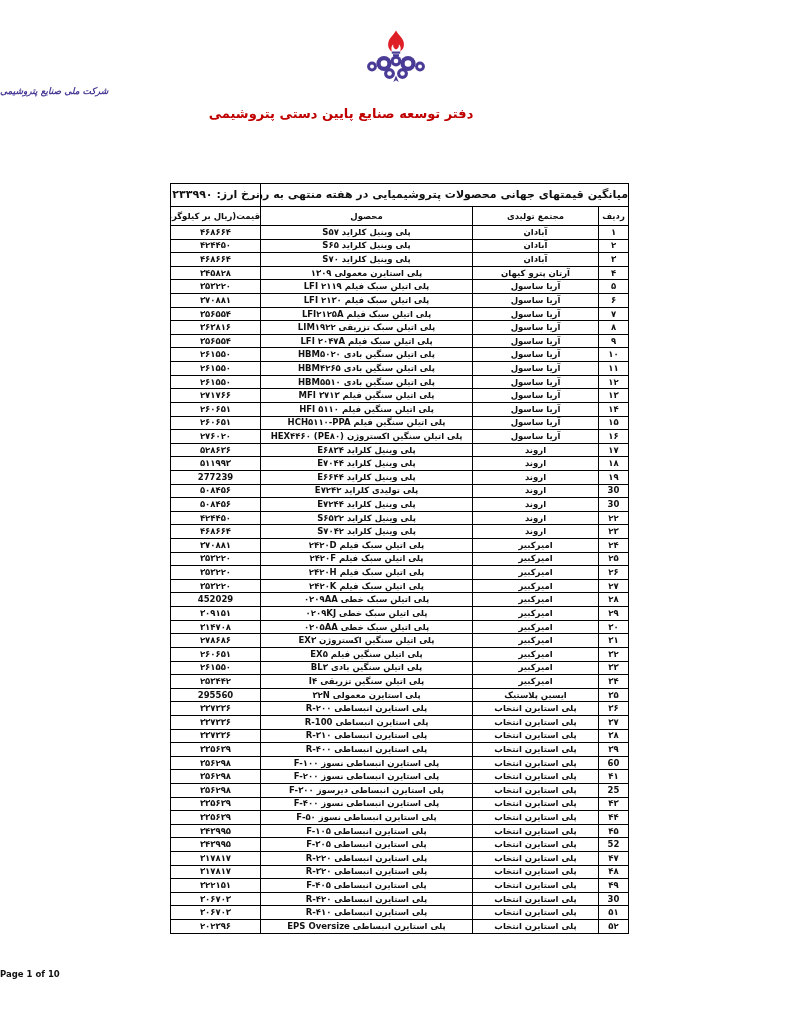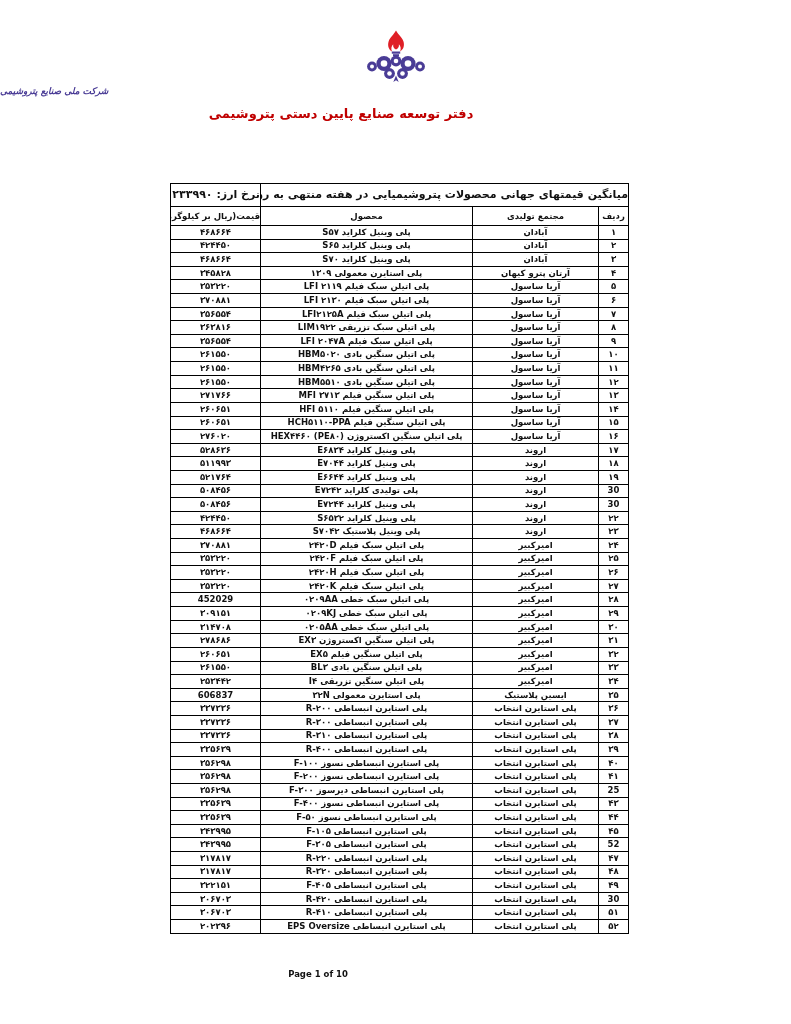--- a/index.html
+++ b/index.html
@@ -26,21 +26,21 @@
     border-collapse:collapse;direction:rtl;table-layout:fixed;
   }
   .price-table th,.price-table td{
     border:1px solid #000;text-align:center;vertical-align:middle;
     font-weight:bold;padding:0;line-height:1.05;overflow:hidden;white-space:nowrap;
   }
   .title-row th{height:22px;font-size:11px;}
   .head-row th{height:18px;font-size:8.5px;}
   .price-table tbody td{height:12.62px;font-size:8.5px;}
   .footer{
-    position:absolute;top:969px;left:0;width:636px;text-align:center;
+    position:absolute;top:969px;left:0;width:636px;text-align:left;
     font-size:8.5px;font-weight:bold;color:#111;
   }
 </style>
 </head>
 <body>
 
 <div class="logo-wrap">
   <svg class="logo-svg" width="110" height="54" viewBox="0 0 110 54" aria-hidden="true">
 
     <path class="flame" d="M55 0.5 C52.5 5 48.8 7.5 47.6 11.5 C46.4 15.5 47.5 19.5 51 21.5 C49.8 18.5 50.4 16 52.2 14.2 C51.8 17 53 18.6 55 19.4 C57 18.6 58.3 17 57.9 14.2 C59.7 16 60.3 18.5 59.1 21.5 C62.6 19.5 63.7 15.5 62.4 11.3 C61 7 57.4 5 55 0.5 Z"></path>
@@ -196,21 +196,21 @@
       <tr>
     <td>۱۸</td>
     <td>اروند</td>
     <td>پلی وینیل کلراید E۷۰۴۴</td>
     <td>۵۱۱۹۹۳</td>
   </tr>
       <tr>
     <td>۱۹</td>
     <td>اروند</td>
     <td>پلی وینیل کلراید E۶۶۴۴</td>
-    <td>۵۲۱۷۶۴</td>
+    <td>277239</td>
   </tr>
       <tr>
     <td>30</td>
     <td>اروند</td>
     <td>پلی تولیدی کلراید E۷۲۴۲</td>
     <td>۵۰۸۴۵۶</td>
   </tr>
       <tr>
     <td>30</td>
     <td>اروند</td>
@@ -219,21 +219,21 @@
   </tr>
       <tr>
     <td>۲۲</td>
     <td>اروند</td>
     <td>پلی وینیل کلراید S۶۵۳۲</td>
     <td>۴۲۴۴۵۰</td>
   </tr>
       <tr>
     <td>۲۳</td>
     <td>اروند</td>
-    <td>پلی وینیل پلاستیک S۷۰۴۲</td>
+    <td>پلی وینیل کلراید S۷۰۴۲</td>
     <td>۴۶۸۶۶۴</td>
   </tr>
       <tr>
     <td>۲۴</td>
     <td>امیرکبیر</td>
     <td>پلی اتیلن سبک فیلم ۲۴۲۰D</td>
     <td>۳۷۰۸۸۱</td>
   </tr>
       <tr>
     <td>۲۵</td>
@@ -292,48 +292,48 @@
       <tr>
     <td>۳۴</td>
     <td>امیرکبیر</td>
     <td>پلی اتیلن سنگین تزریقی I۴</td>
     <td>۲۵۳۴۴۲</td>
   </tr>
       <tr>
     <td>۳۵</td>
     <td>ایسین پلاستیک</td>
     <td>پلی استایرن معمولی ۳۲N</td>
-    <td>606837</td>
+    <td>295560</td>
   </tr>
       <tr>
     <td>۳۶</td>
     <td>پلی استایرن انتخاب</td>
     <td>پلی استایرن انبساطی R-۲۰۰</td>
     <td>۳۳۷۳۳۶</td>
   </tr>
       <tr>
     <td>۳۷</td>
     <td>پلی استایرن انتخاب</td>
-    <td>پلی استایرن انبساطی R-۳۰۰</td>
+    <td>پلی استایرن انبساطی R-100</td>
     <td>۳۳۷۳۳۶</td>
   </tr>
       <tr>
     <td>۳۸</td>
     <td>پلی استایرن انتخاب</td>
     <td>پلی استایرن انبساطی R-۳۱۰</td>
     <td>۳۳۷۳۳۶</td>
   </tr>
       <tr>
     <td>۳۹</td>
     <td>پلی استایرن انتخاب</td>
     <td>پلی استایرن انبساطی R-۴۰۰</td>
     <td>۳۳۵۶۳۹</td>
   </tr>
       <tr>
-    <td>۴۰</td>
+    <td>60</td>
     <td>پلی استایرن انتخاب</td>
     <td>پلی استایرن انبساطی نسوز F-۱۰۰</td>
     <td>۳۵۶۲۹۸</td>
   </tr>
       <tr>
     <td>۴۱</td>
     <td>پلی استایرن انتخاب</td>
     <td>پلی استایرن انبساطی نسوز F-۲۰۰</td>
     <td>۳۵۶۲۹۸</td>
   </tr>

